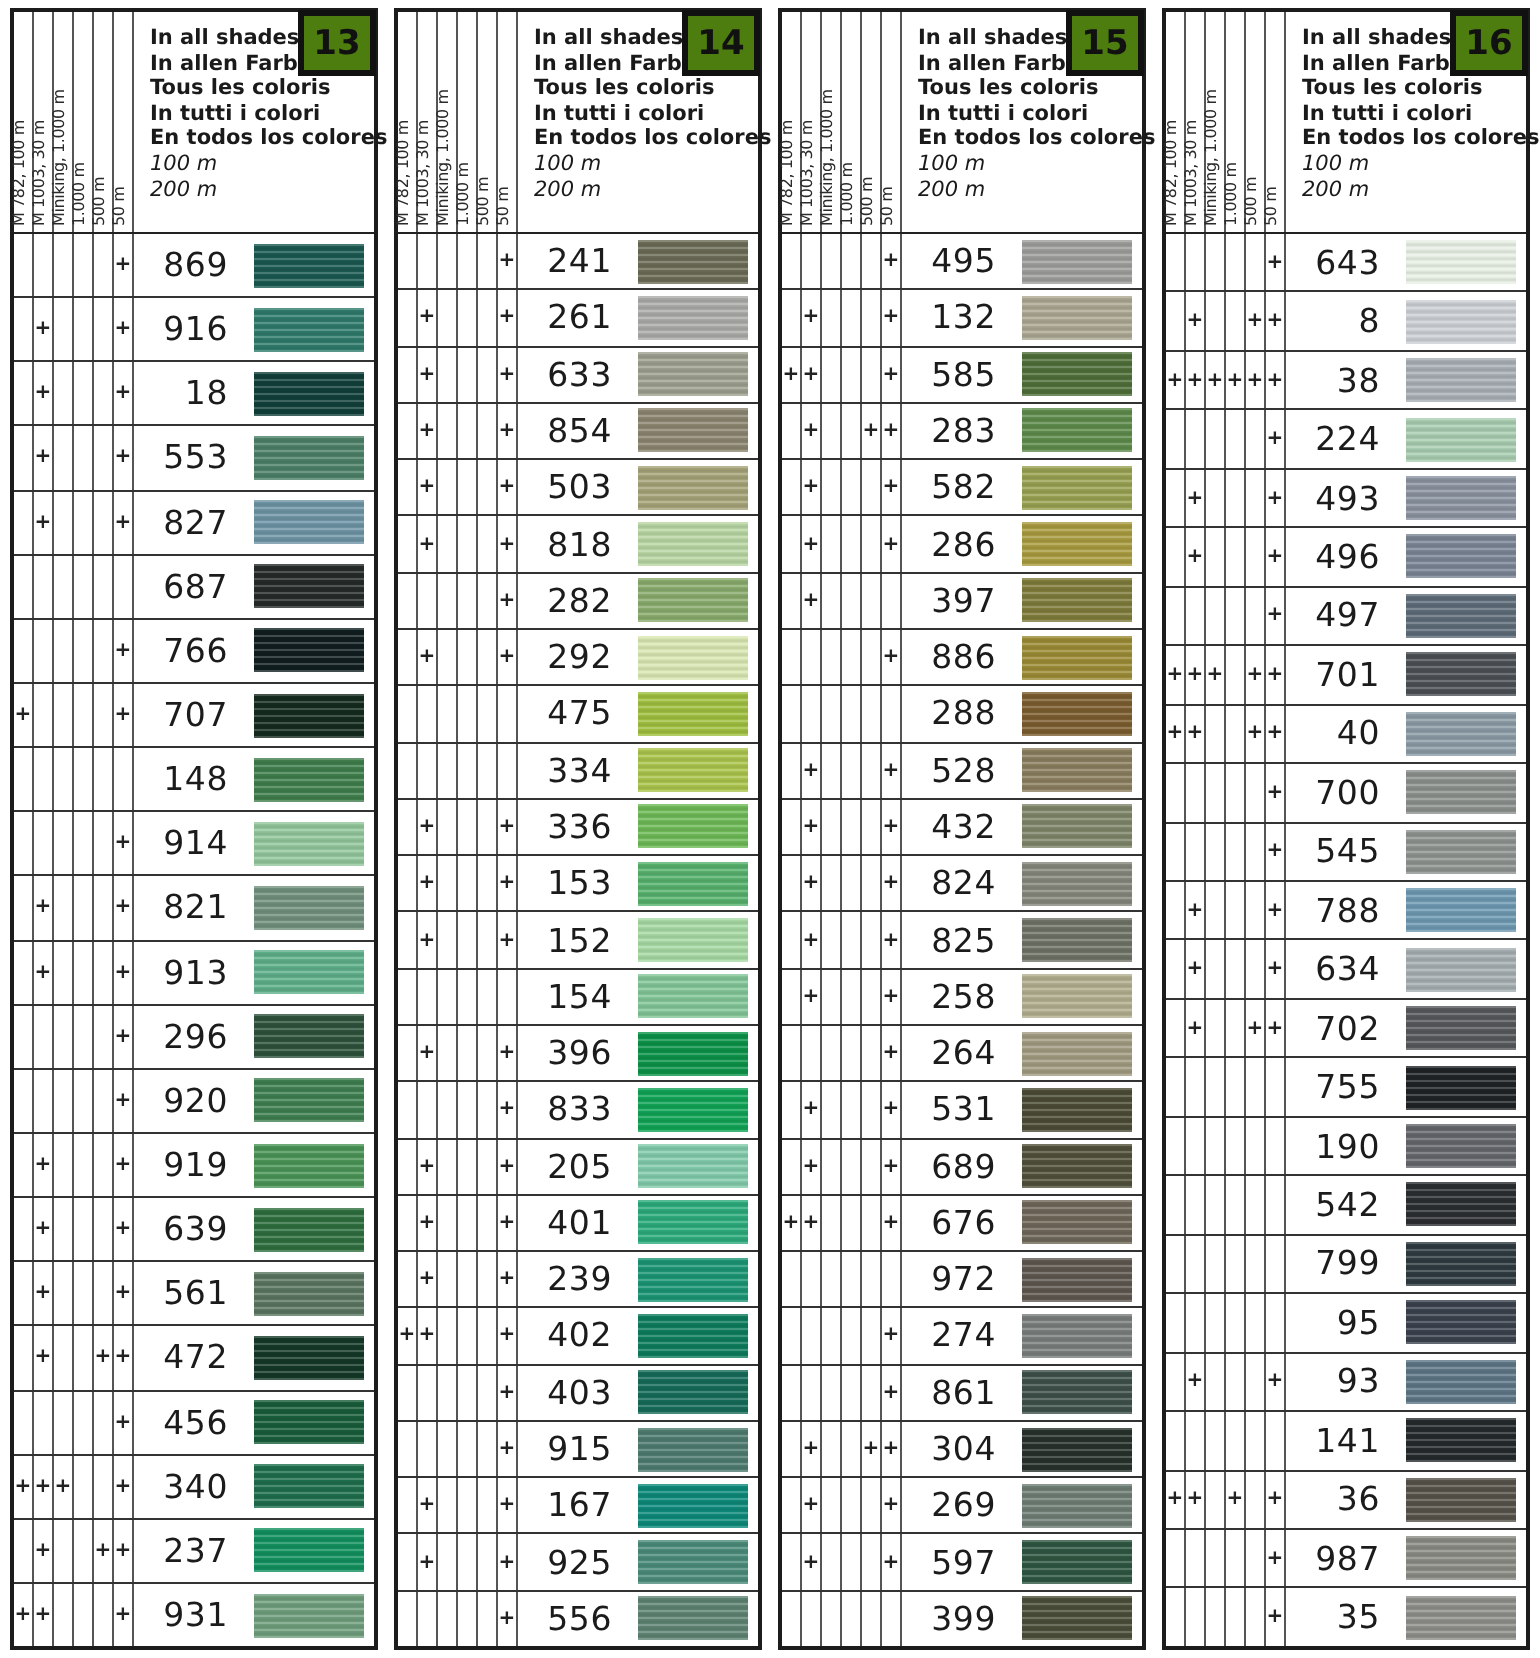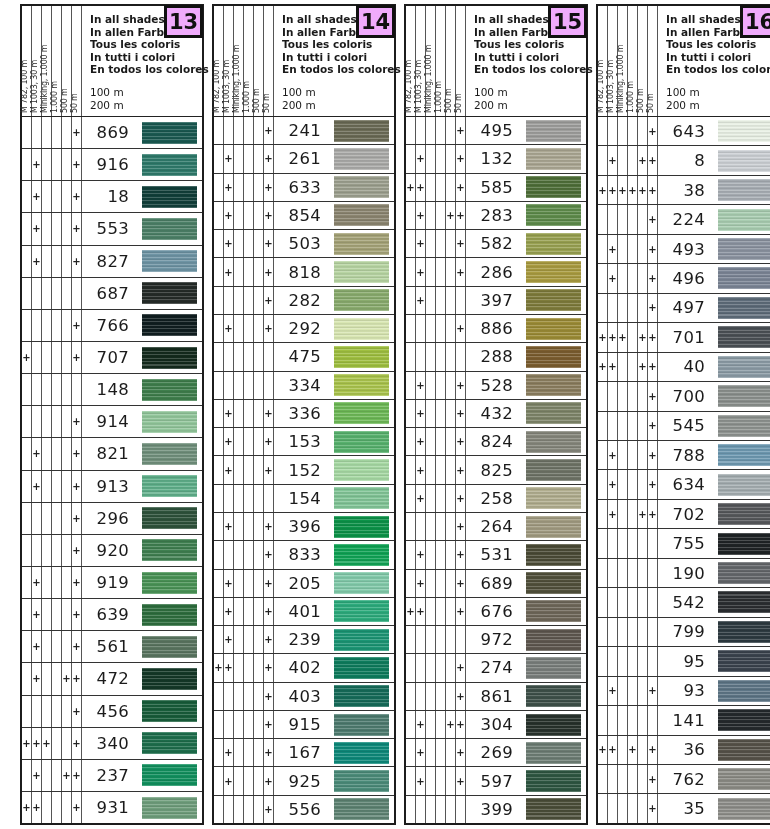--- a/index.html
+++ b/index.html
@@ -1,34 +1,34 @@
 <!DOCTYPE html>
 <html><head>
 <meta charset="utf-8">
 <style>
   html,body{margin:0;padding:0;background:#ffffff;}
   body{width:770px;height:829px;font-family:"DejaVu Sans","Liberation Sans",sans-serif;}
-  #page{display:flex;gap:8px;padding:4px 20px;box-sizing:border-box;width:770px;height:829px;}
+  #page{display:flex;gap:8px;padding:4px 5px;box-sizing:border-box;width:770px;height:829px;}
   .chart{position:relative;flex:0 0 184px;box-sizing:border-box;border:2px solid #1c1c1c;
          background:#fff;display:flex;flex-direction:column;}
   
   .chart-header{position:relative;height:110px;flex:0 0 110px;border-bottom:1.5px solid #222;}
   .spool-cols{position:absolute;top:0;left:0;bottom:0;display:flex;}
   .spool-cell{position:relative;width:10px;box-sizing:border-box;border-right:1px solid #555;}
   .vlabel{position:absolute;left:calc(100% - 2px);bottom:3px;transform:rotate(-90deg);
           transform-origin:left bottom;white-space:nowrap;font-size:8px;letter-spacing:-0.2px;
           color:#2b2b2b;}
   .header-text{position:absolute;left:68px;top:7px;right:4px;}
   .shades-lines div{font-size:10.5px;line-height:12.6px;font-weight:bold;color:#1a1a1a;
                     white-space:nowrap;}
-  .lengths{margin-top:10px;}
+  .lengths{font-style:italic;}
   .lengths div{font-size:10.5px;line-height:12.6px;color:#1a1a1a;}
   .page-badge{position:absolute;top:-1px;right:-1px;width:33px;height:27px;border:3px solid #111;
-              background:#f0abfc;display:flex;align-items:center;justify-content:center;
-              font-size:21px;font-weight:bold;color:#111;z-index:2;}
+              background:#4d7c0f;display:flex;align-items:center;justify-content:center;
+              font-size:17px;font-weight:bold;color:#111;z-index:2;}
   
   .chart-body{flex:1;display:flex;flex-direction:column;}
   .row{flex:1;display:flex;align-items:stretch;border-bottom:1px solid #333;box-sizing:border-box;}
   .row:last-child{border-bottom:none;}
   .row .spool-cell{flex:0 0 10px;display:flex;align-items:center;justify-content:center;
                    font-size:10px;font-weight:bold;color:#222;padding:0;}
   .num{flex:1;display:flex;align-items:center;justify-content:flex-end;padding-right:13px;
        font-size:16.5px;color:#1b1b1b;letter-spacing:0.3px;}
   .swatch-wrap{flex:0 0 60px;display:flex;align-items:center;justify-content:flex-start;}
   .swatch{width:55px;height:22px;background-color:var(--swatch,#888);
@@ -1425,21 +1425,21 @@
   </div>
 
 
   <div class="row">
     <div class="spool-cell"></div>
           <div class="spool-cell"></div>
           <div class="spool-cell"></div>
           <div class="spool-cell"></div>
           <div class="spool-cell"></div>
           <div class="spool-cell">+</div>
-          <div class="num">762</div>
+          <div class="num">987</div>
     <div class="swatch-wrap">
       <div class="swatch" style="--swatch: #8B8B85;"></div>
     </div>
   </div>
 
   <div class="row">
     <div class="spool-cell"></div>
           <div class="spool-cell"></div>
           <div class="spool-cell"></div>
           <div class="spool-cell"></div>

